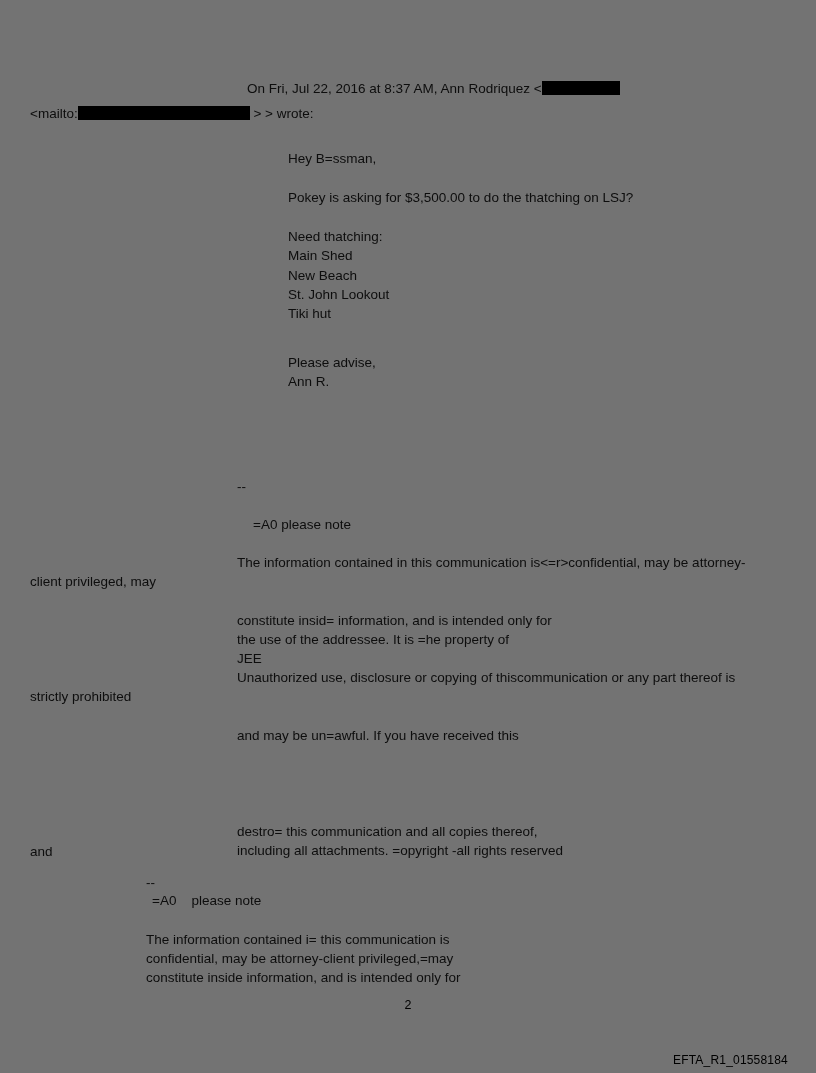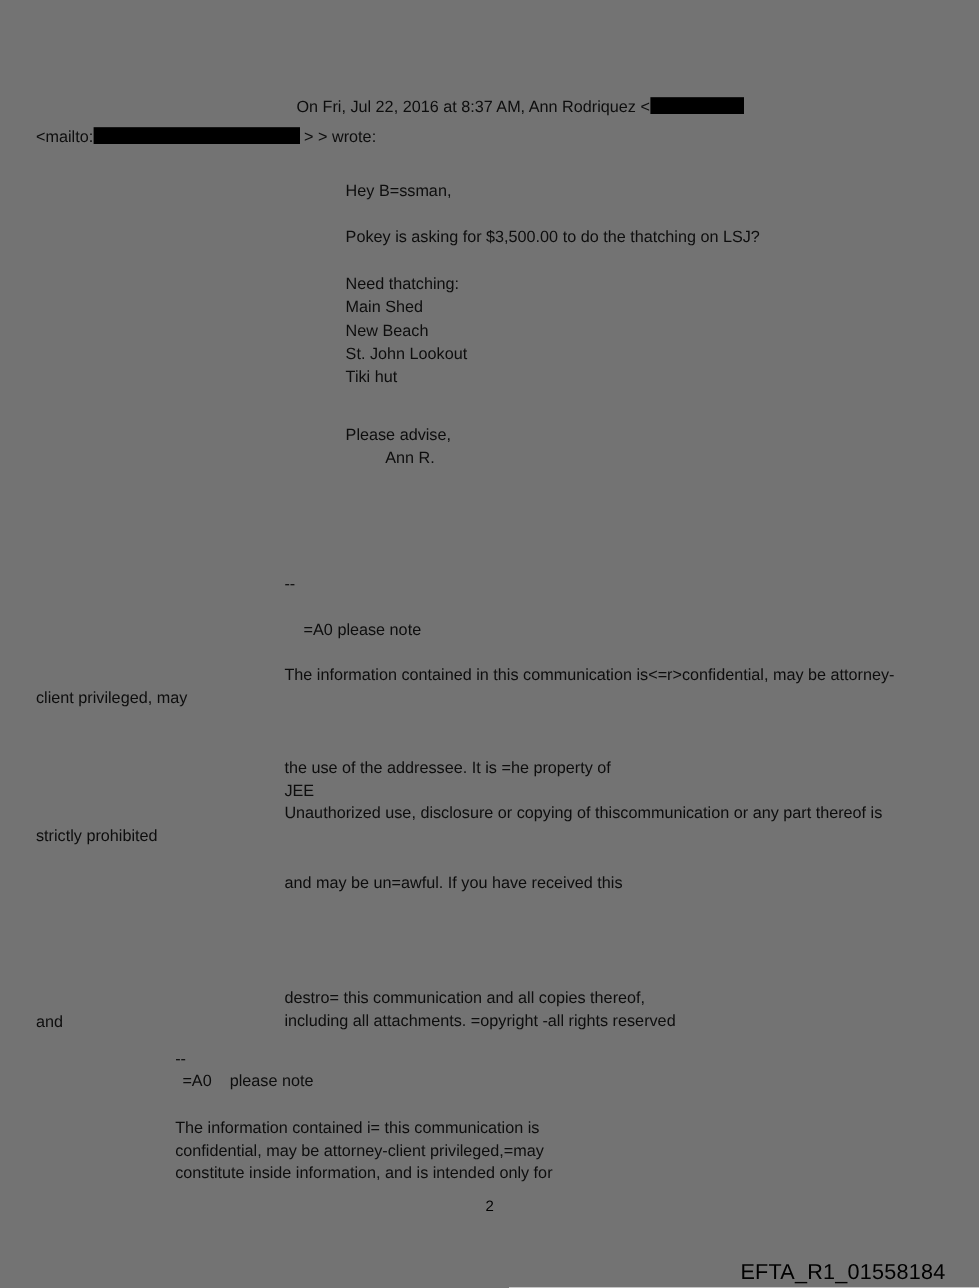--- a/index.html
+++ b/index.html
@@ -35,47 +35,48 @@
     left: 0;
     top: 996px;
     width: 100%;
     text-align: center;
     font-size: 12.5px;
   }
   .bates {
     position: absolute;
     right: 28px;
     top: 1051px;
-    font-size: 18px;
+    font-size: 12px;
     letter-spacing: 0.2px;
   }
 </style>
 </head>
 <body>
 
 <div class="page">
 
   <div class="line" style="left:247px; top:79px;"><span>On Fri, Jul 22, 2016 at 8:37 AM, Ann Rodriquez &lt;</span><span class="redaction red-name"></span></div>
 
   <div class="line" style="left:30px; top:104px;"><span>&lt;mailto:</span><span class="redaction red-mailto"></span><span> &gt; &gt; wrote:</span></div>
 
   <div class="line" style="left:288px; top:149px;">Hey B=ssman,</div>
   <div class="line" style="left:288px; top:188px;">Pokey is asking for $3,500.00 to do the thatching on LSJ?</div>
   <div class="line" style="left:288px; top:227px;">Need thatching:</div>
   <div class="line" style="left:288px; top:246px;">Main Shed</div>
   <div class="line" style="left:288px; top:266px;">New Beach</div>
   <div class="line" style="left:288px; top:285px;">St. John Lookout</div>
   <div class="line" style="left:288px; top:304px;">Tiki hut</div>
   <div class="line" style="left:288px; top:353px;">Please advise,</div>
-  <div class="line" style="left:288px; top:372px;margin-left:33px;">Ann R.</div>
+  <div class="line" style="left:288px; top:372px;">Ann R.</div>
 
   <div class="line" style="left:237px; top:477px;">--</div>
   <div class="line" style="left:253px; top:515px;">=A0 please note</div>
   <div class="line" style="left:237px; top:553px;">The information contained in this communication is&lt;=r&gt;confidential, may be attorney-</div>
   <div class="line" style="left:30px;  top:572px;">client privileged, may</div>
+  <div class="line" style="left:237px; top:611px;">constitute insid= information, and is intended only for</div>
   <div class="line" style="left:237px; top:630px;">the use of the addressee. It is =he property of</div>
   <div class="line" style="left:237px; top:649px;">JEE</div>
   <div class="line" style="left:237px; top:668px;">Unauthorized use, disclosure or copying of thiscommunication or any part thereof is</div>
   <div class="line" style="left:30px;  top:687px;">strictly prohibited</div>
   <div class="line" style="left:237px; top:726px;">and may be un=awful. If you have received this</div>
   <div class="line" style="left:30px;  top:818px;margin-top:24px;">and</div>
   <div class="line" style="left:237px; top:822px;">destro= this communication and all copies thereof,</div>
   <div class="line" style="left:237px; top:841px;">including all attachments. =opyright -all rights reserved</div>
 
   <div class="line" style="left:146px; top:873px;">--</div>

